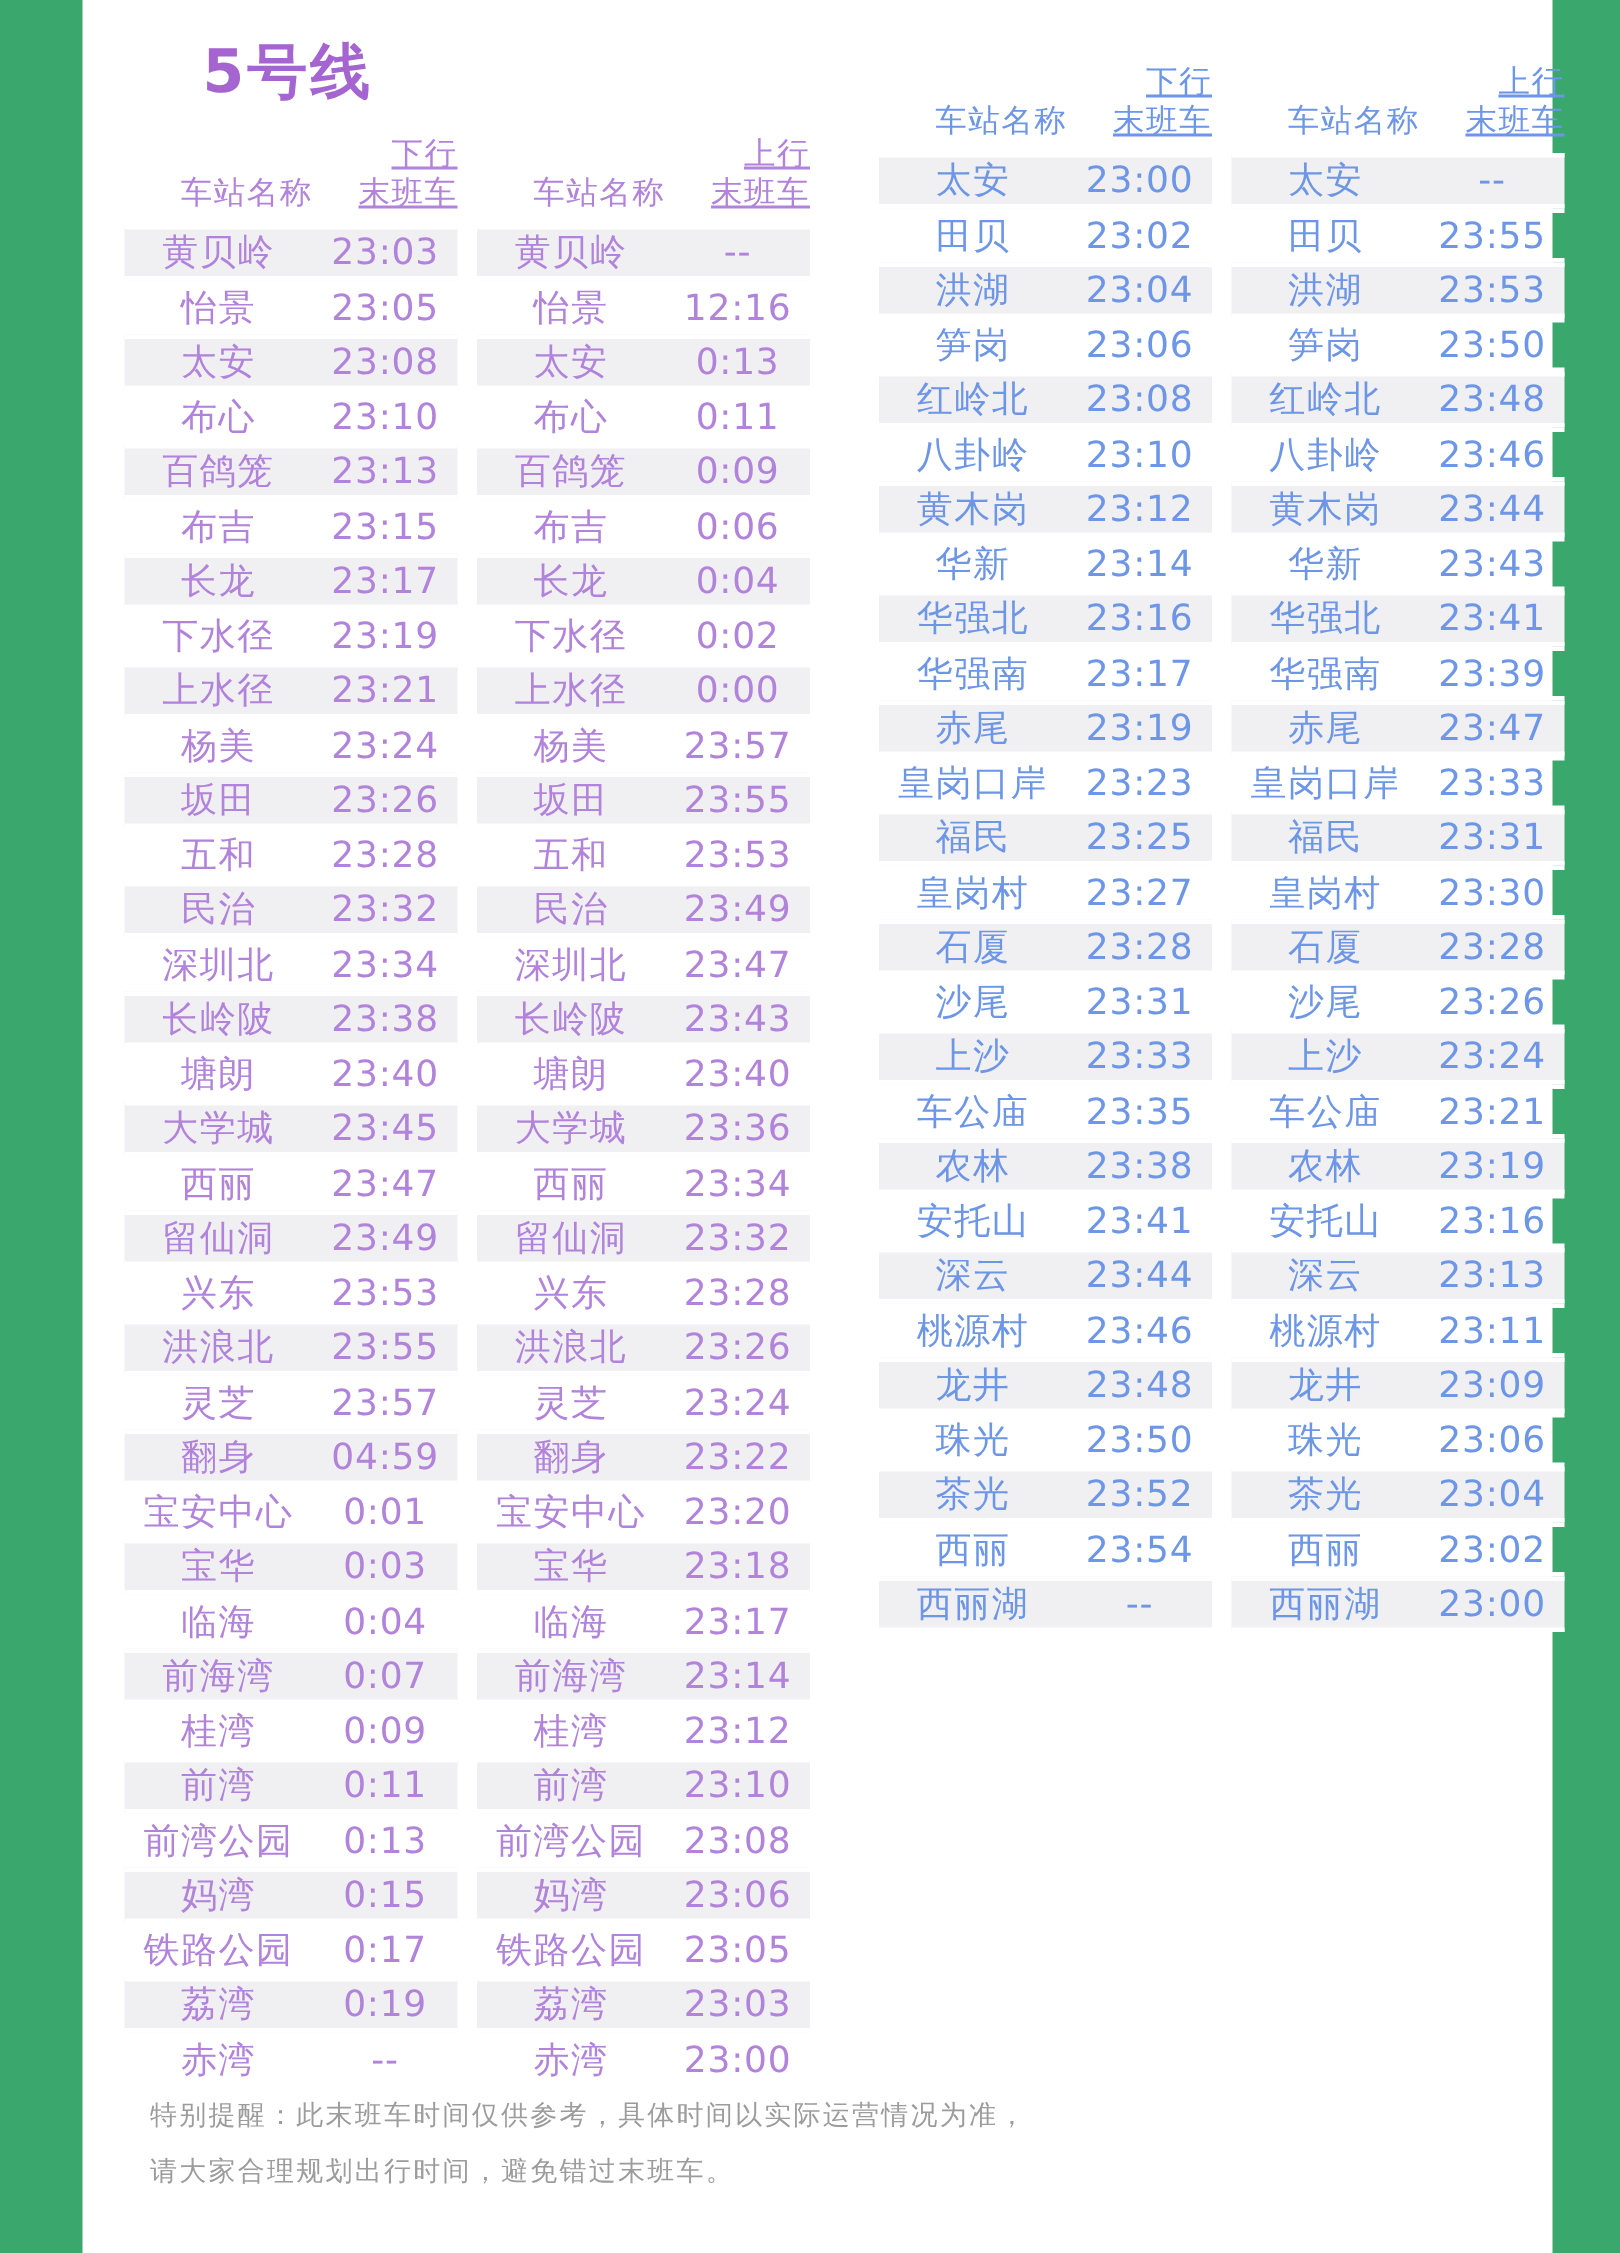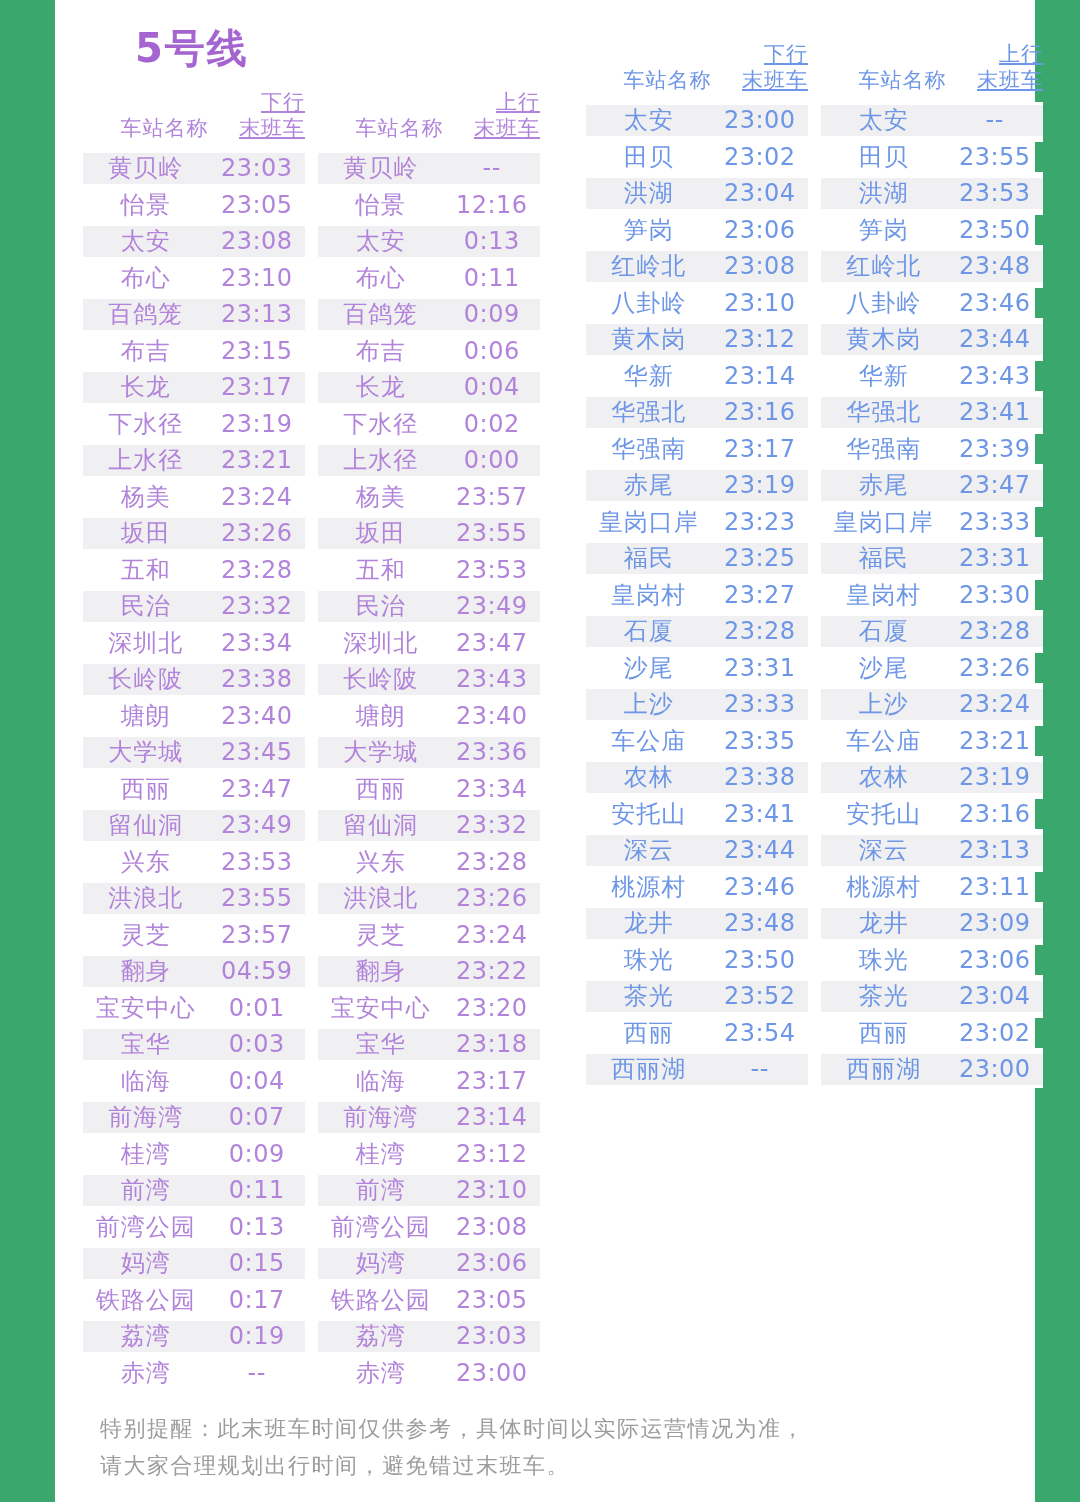--- a/index.html
+++ b/index.html
@@ -23,21 +23,21 @@
   .ttable{width:222px;color:var(--text-color,#888);}
   .thead{display:flex;flex-direction:row;align-items:flex-end;height:72px;padding-bottom:9px;font-size:21px;line-height:26px;}
   .th-station{flex:1.3;text-align:right;letter-spacing:1px;}
   .th-time{flex:1;text-align:right;letter-spacing:1px;text-decoration:underline;}
   .tbody{display:flex;flex-direction:column;}
   .row{display:flex;flex-direction:row;align-items:center;height:36.5px;border-top:3px solid #fff;border-bottom:3px solid #fff;}
   .row.striped{background:var(--stripe-gray);}
   .cell{display:block;}
   .cell.station{flex:1.3;text-align:center;font-size:24px;letter-spacing:1px;}
   .cell.time{flex:1;text-align:center;font-size:24px;letter-spacing:0.5px;}
-  .footer{position:absolute;left:45px;bottom:18px;color:var(--footer-gray);font-size:22px;line-height:37px;letter-spacing:1.5px;}
+  .footer{position:absolute;left:45px;bottom:36px;color:var(--footer-gray);font-size:18px;line-height:37px;letter-spacing:1.5px;}
 </style>
 </head>
 <body>
 
 <div class="frame">
   <div class="content">
     <div class="sections" id="sections">
   <div class="section line5" style="--title-color: #a565d1; --text-color: #b183da;">
     <div class="line-title">5号线</div>
     <div class="tables">

